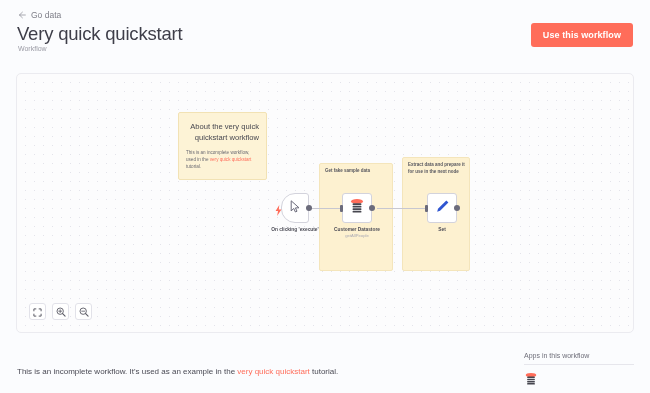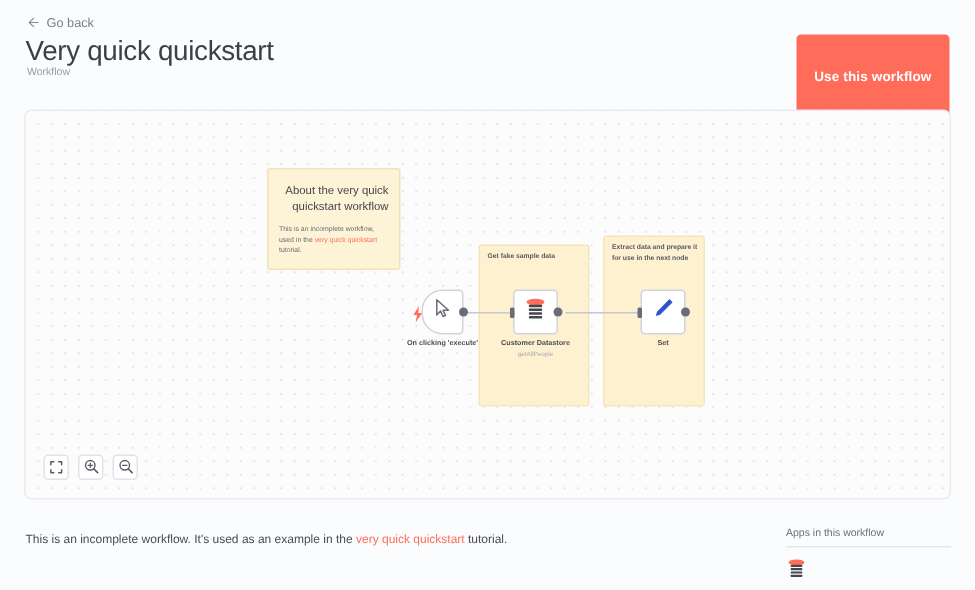--- a/index.html
+++ b/index.html
@@ -25,21 +25,21 @@
   }
   .subtitle {
     position: absolute; left: 18px; top: 45px;
     font-size: 7px; color: #9a9aa4;
   }
   .use-btn {
     position: absolute; right: 17px; top: 23px;
     background: #ff6d5a; color: #fff;
     font-size: 9px; font-weight: bold;
     border: none; border-radius: 3px;
-    padding: 23px 12px; cursor: pointer;
+    padding: 7px 12px; cursor: pointer;
     letter-spacing: 0.1px;
   }
 
   
   .canvas {
     position: absolute; left: 16px; top: 73px;
     width: 618px; height: 260px;
     background-color: #fcfcfd;
     background-image: radial-gradient(circle, #e3e3ea 0.7px, transparent 0.8px);
     background-size: 9px 9px;
@@ -117,21 +117,21 @@
   .toolbar { position: absolute; left: 12px; bottom: 12px; display: flex; gap: 6px; }
   .tb-btn {
     width: 17px; height: 17px; background: #fff;
     border: 1px solid #e2e2e9; border-radius: 3px;
     display: flex; align-items: center; justify-content: center;
     cursor: pointer;
   }
 
   
   .footer-text {
-    position: absolute; left: 17px; top: 355px;
+    position: absolute; left: 17px; top: 367px;
     font-size: 8px; color: #4b4b55;
   }
   .footer-text .f-link { color: #ff6d5a; }
   .apps {
     position: absolute; left: 524px; top: 352px; width: 110px;
   }
   .apps-title { font-size: 7px; color: #6e6e79; padding-bottom: 5px; }
   .apps-rule { height: 1px; background: #e6e6ec; }
   .apps-icons { padding-top: 7px; display: flex; gap: 6px; }
 </style>
@@ -139,21 +139,21 @@
 <body>
 
 <div class="page">
 
   <div class="go-back">
     <span>
       <svg width="8" height="8" viewBox="0 0 10 10">
         <path d="M5.5 1.5 L1.8 5 L5.5 8.5 M1.8 5 L9.2 5" fill="none" stroke="#8a8a94" stroke-width="0.9" stroke-linecap="round" stroke-linejoin="round"></path>
       </svg>
     </span>
-    <span>Go back</span>
+    <span>Go data</span>
   </div>
 
   <div class="title">Very quick quickstart</div>
   <div class="subtitle">Workflow</div>
   <button class="use-btn">Use this workflow</button>
 
   <div class="canvas">
 
     <div class="sticky sticky-main">
       <div class="s-title">About the very quick quickstart workflow</div>

